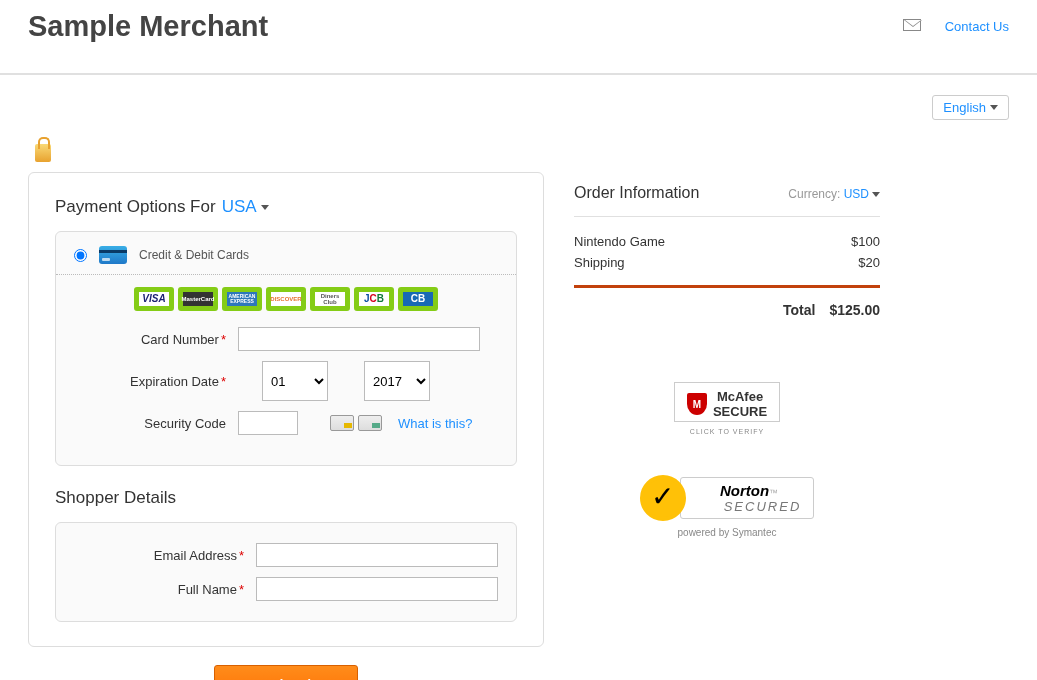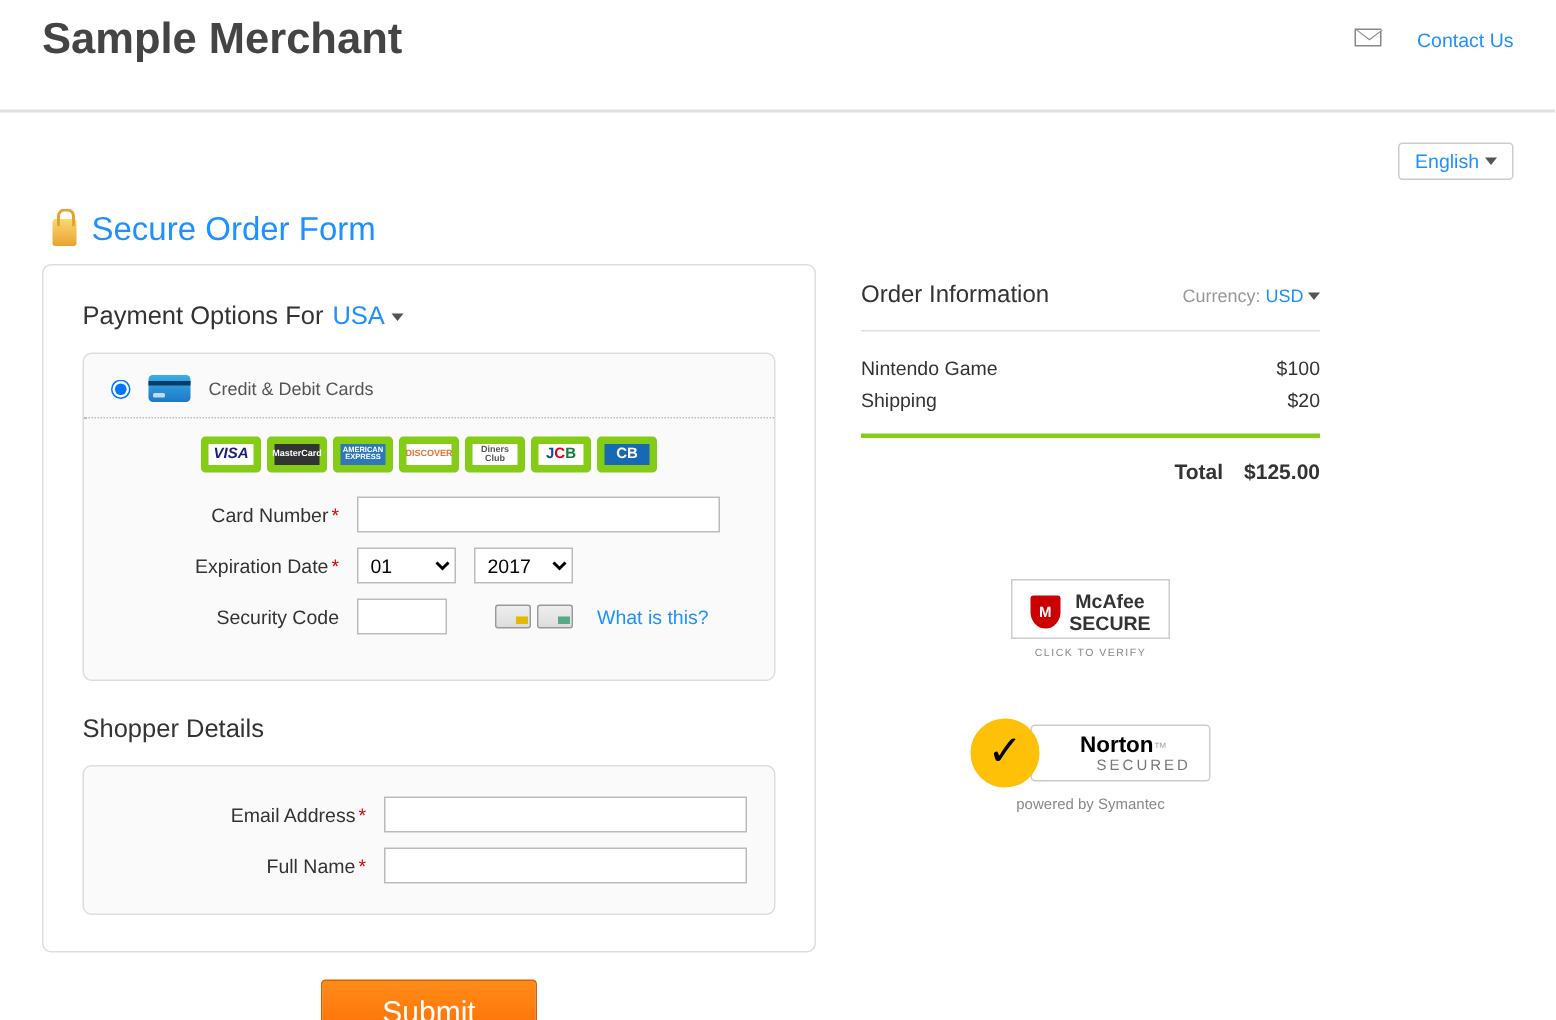--- a/index.html
+++ b/index.html
@@ -39,55 +39,55 @@
 
     .card-logos { display: flex; justify-content: center; gap: 4px; padding: 12px 0 16px; flex-wrap: wrap; }
     .card-logo { width: 40px; height: 24px; border: 5px solid #84cc16; border-radius: 3px; display: flex; align-items: center; justify-content: center; font-size: 7px; font-weight: bold; text-align: center; line-height: 1; background: #fff; }
 
     .form-row { display: flex; align-items: center; gap: 12px; margin-bottom: 10px; }
     .form-label { width: 170px; text-align: right; font-size: 13px; color: #333; }
     .req { color: #d00; margin-left: 2px; }
     .text-input { border: 1px solid #bbb; height: 24px; padding: 2px 6px; font-size: 13px; }
     .w240 { width: 242px; }
     .w60 { width: 60px; }
-    .select { border: 1px solid #bbb; height: 24px; padding: 1px 4px; font-size: 13px; background: #fff; }
+    .select { border: 1px solid #bbb; height: 40px; padding: 1px 4px; font-size: 13px; background: #fff; margin-left: 24px; }
     .cvv-icons { display: flex; align-items: center; gap: 4px; margin-left: 20px; }
     .cvv-card { width: 24px; height: 16px; border: 1px solid #999; border-radius: 2px; background: linear-gradient(#eee,#ddd); position: relative; }
     .cvv-card::before { content: ''; position: absolute; right: 1px; bottom: 2px; width: 8px; height: 5px; background: #e6b800; }
     .cvv-card.alt::before { background: #5a8; }
     .help-link { color: #1e90ff; text-decoration: none; font-size: 13px; margin-left: 4px; }
 
     .shopper-box { border: 1px solid #ddd; border-radius: 6px; background: #fafafa; padding: 20px 18px 10px; }
 
     .submit-row { display: flex; justify-content: center; padding: 18px 0; }
     .submit-btn { background: linear-gradient(#ff8c1a, #ff6a00); color: #fff; border: 1px solid #d86000; border-radius: 3px; font-size: 20px; padding: 10px 40px; cursor: pointer; }
 
     .sidebar { width: 306px; }
     .order-header-row { display: flex; justify-content: space-between; align-items: baseline; border-bottom: 1px solid #e0e0e0; padding: 12px 0 14px; }
     .order-header { font-size: 16px; color: #333; }
     .currency-wrap { font-size: 12px; color: #999; }
     .currency-code { color: #1e90ff; cursor: pointer; display: inline-flex; align-items: center; gap: 3px; }
 
-    .order-items { padding: 14px 0 12px; border-bottom: 3px solid #84cc16; }
+    .order-items { padding: 14px 0 12px; border-bottom: 3px solid #c2410c; }
     .order-line { display: flex; justify-content: space-between; font-size: 13px; color: #333; padding: 3px 0; }
     .order-total { display: flex; justify-content: flex-end; gap: 14px; padding: 14px 0; font-weight: bold; font-size: 14px; }
 
     .trust-badges { display: flex; flex-direction: column; align-items: center; gap: 40px; padding-top: 50px; }
     .mcafee-badge { border: 1px solid #ccc; padding: 6px 12px 2px; text-align: center; }
     .mcafee-row1 { display: flex; align-items: center; gap: 6px; font-weight: bold; font-size: 13px; }
     .m-shield { width: 20px; height: 22px; background: #c00; position: relative; border-radius: 2px 2px 50% 50%; display: flex; align-items: center; justify-content: center; color: #fff; font-weight: bold; font-size: 10px; }
     .mcafee-verify { display: block; font-size: 7px; letter-spacing: 1px; color: #888; margin-top: 6px; text-align: center; }
 
     .norton-badge { text-align: center; }
     .norton-row1 { display: flex; align-items: center; justify-content: center; }
     .norton-circle { width: 46px; height: 46px; border-radius: 50%; background: #ffc107; border: 4px solid #ffc107; position: relative; display: flex; align-items: center; justify-content: center; margin-right: -6px; z-index: 2; }
     .norton-check { font-size: 28px; color: #000; transform: translateY(-2px); }
-    .norton-text { background: #fff; border: 1px solid #ccc; border-radius: 3px; padding: 4px 12px 4px 16px; display: inline-block; }
+    .norton-text { background: #fff; border: 1px solid #ccc; border-radius: 3px; padding: 4px 12px 4px 16px; display: inline-block; font-style: italic; }
     .norton-name { font-weight: bold; font-size: 15px; color: #000; }
-    .norton-secured { font-size: 10px; letter-spacing: 2px; color: #777; display: block; margin-left: 27px; }
+    .norton-secured { font-size: 13px; letter-spacing: 2px; color: #777; display: block; margin-left: 27px; }
     .norton-powered { font-size: 10px; color: #888; margin-top: 6px; }
   </style>
 </head>
 <body>
 
 <div class="top-bar">
   <div class="merchant-name">Sample Merchant</div>
   <div class="contact-wrap">
     <span class="mail-icon"></span>
     <a href="#">Contact Us</a>
@@ -96,21 +96,20 @@
 
 <div class="lang-row">
   <div class="lang-btn">
     <span>English</span>
     <span class="chev-down"></span>
   </div>
 </div>
 
 <div class="secure-order-row">
   <span class="lock-icon"></span>
-  <span class="secure-order-title">Secure Order Form</span>
 </div>
 
 <div class="content">
 
   <div>
     <div class="payment-panel">
 
       <div class="section-title">
         <span>Payment Options For</span>
         <span class="country-link">

